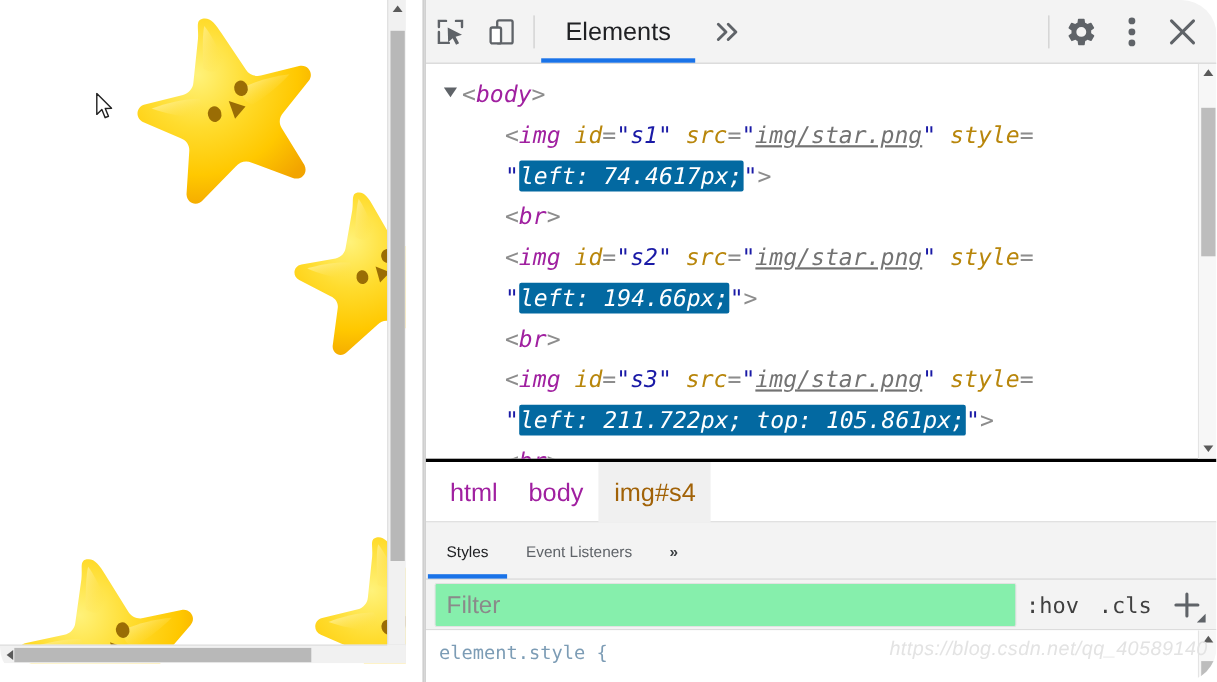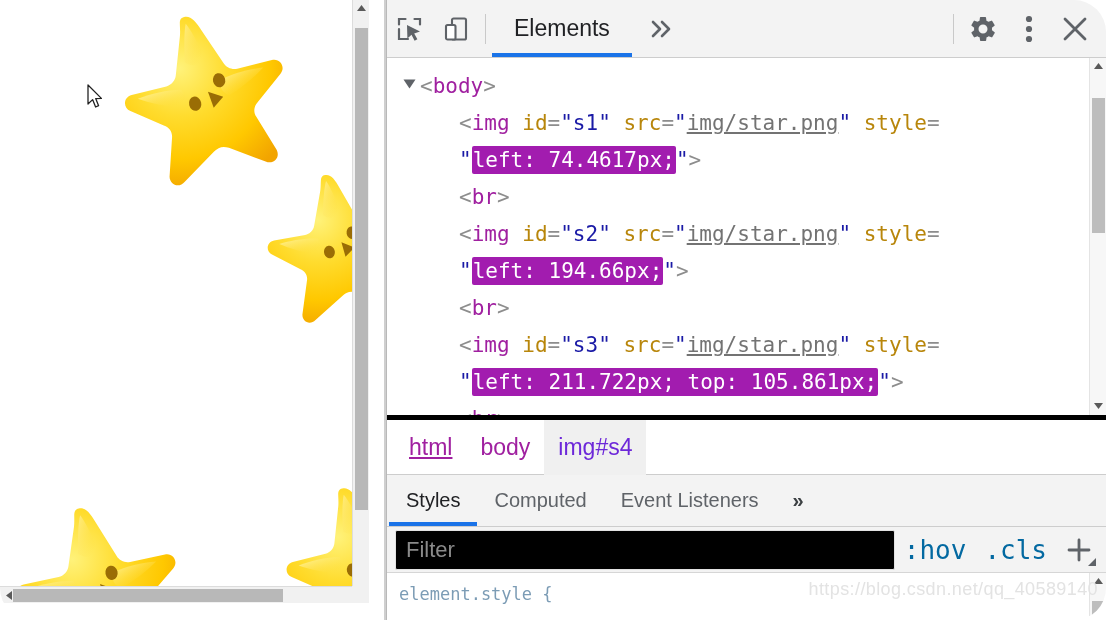--- a/index.html
+++ b/index.html
@@ -123,22 +123,23 @@
     padding: 0 14px; height: 46px; cursor: pointer;
   }
   .tb-spacer { flex: 1; }
 
   
   .dom-pane {
     position: relative;
     height: 362px;
     background: #ffffff;
     overflow: hidden;
-    border-bottom: 5px solid #000000;
-    box-sizing: border-box;
+    border-bottom: 3px solid #000000;
+    box-sizing: border-box;
+    font-style: italic;
   }
   .dom-code {
     position: absolute;
     left: 0; top: 0;
     padding: 10px 0 0 0;
     font-family: "DejaVu Sans Mono", monospace;
     font-size: 21px;
     line-height: 37px;
     white-space: pre;
     color: #444;
@@ -155,21 +156,21 @@
     transform: rotate(90deg);
     margin-right: 6px;
     vertical-align: 3px;
   }
   .t-punct { color: #8d8d8d; }
   .t-tag   { color: #a020a0; }
   .t-attr  { color: #b8860b; }
   .t-val   { color: #1a1aa6; }
   .t-link  { color: #737373; text-decoration: underline; }
   .t-hl {
-    background: #a21caf;
+    background: #0369a1;
     color: #ffffff;
     padding: 2px 1px;
     border-radius: 2px;
   }
 
   
   .crumbs {
     position: relative;
     height: 55px;
     background: #ffffff;
@@ -179,38 +180,38 @@
     box-sizing: border-box;
   }
   .crumb {
     padding: 0 14px;
     height: 55px;
     display: flex; align-items: center;
     color: #a020a0;
     cursor: pointer;
     box-sizing: border-box;
   }
-  .crumb:first-child { margin-left: 8px; text-decoration: underline; }
-  .crumb.sel { background: #f0f0f0; color: #6d28d9; }
+  .crumb:first-child { margin-left: 8px; }
+  .crumb.sel { background: #f0f0f0; color: #a16207; }
 
   
   .styles-tabs {
     position: relative;
     height: 52px;
     background: #f3f3f3;
     border-bottom: 1px solid #cdcdcd;
     display: flex; align-items: center;
     box-sizing: border-box;
   }
   .st-tab {
     position: relative;
     height: 51px;
     display: flex; align-items: center;
     padding: 0 17px;
-    font-size: 20px;
+    font-size: 14px;
     color: #5f6368;
     cursor: pointer;
     box-sizing: border-box;
   }
   .st-tab:first-child { margin-left: 2px; }
   .st-tab.active { color: #202124; }
   .st-tab.active::after {
     content: "";
     position: absolute; left: 0; right: 0; bottom: 0;
     height: 4px; background: #1a73e8;
@@ -222,35 +223,35 @@
     height: 46px;
     background: #f3f3f3;
     display: flex; align-items: center;
     padding: 0 8px;
     box-sizing: border-box;
     border-bottom: 1px solid #d6d6d6;
   }
   .filter-input {
     flex: 1;
     height: 40px;
-    background: #000000;
+    background: #86efac;
     border: 1px solid #e2e2e2;
     border-radius: 2px;
     font-size: 22px;
     color: #7a7a7a;
     font-family: "Liberation Sans", sans-serif;
     padding: 0 10px;
     box-sizing: border-box;
     outline: none;
   }
   .filter-input::placeholder { color: #8a8a8a; }
   .fbtn {
     font-family: "DejaVu Sans Mono", monospace;
-    font-size: 26px;
-    color: #0369a1;
+    font-size: 20px;
+    color: #404040;
     padding: 0 9px;
     cursor: pointer;
     white-space: nowrap;
   }
   .plus-btn {
     position: relative;
     width: 38px; height: 38px;
     display: flex; align-items: center; justify-content: center;
     cursor: pointer; margin-left: 4px;
   }
@@ -292,20 +293,21 @@
   }
 
   .watermark {
     position: absolute;
     right: 8px; bottom: 20px;
     font-size: 18px;
     color: #e3e3e3;
     letter-spacing: 0.4px;
     white-space: nowrap;
     pointer-events: none;
+    font-style: italic;
   }
 </style>
 </head>
 <body>
 
 <div id="root">
 
   <div id="page-pane">
     <div id="page-canvas">
 
@@ -498,21 +500,20 @@
     </div>
 
     <div class="crumbs" id="crumbs">
         <div class="crumb">html</div>
         <div class="crumb">body</div>
         <div class="crumb sel">img#s4</div>
       </div>
 
     <div class="styles-tabs" id="styles-tabs">
         <div class="st-tab active">Styles</div>
-        <div class="st-tab">Computed</div>
         <div class="st-tab">Event Listeners</div>
         <div class="st-tab" style="font-weight: 700; color: rgb(60, 64, 67);">»</div>
       </div>
 
     <div class="filter-row">
       <input class="filter-input" type="text" placeholder="Filter" style="">
       <span class="fbtn">:hov</span>
       <span class="fbtn">.cls</span>
       <span class="plus-btn">
         <svg width="26" height="26" viewBox="0 0 26 26">

